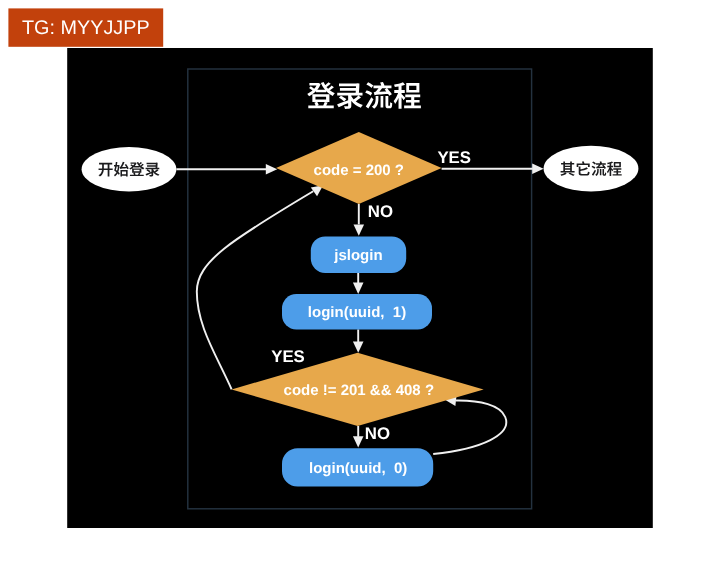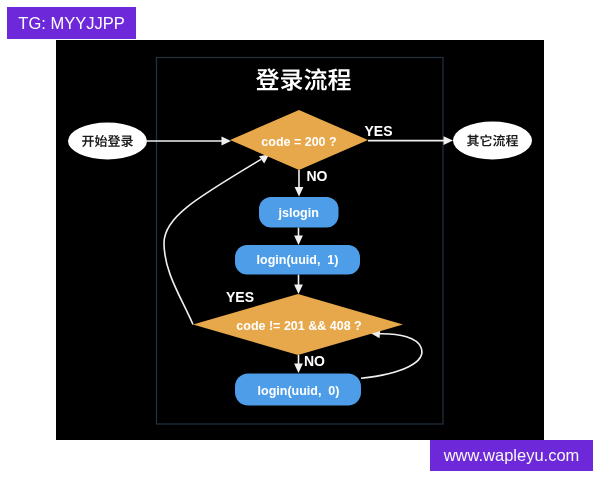--- a/index.html
+++ b/index.html
@@ -1,21 +1,21 @@
 <!DOCTYPE html>
 <html><head>
 <meta charset="utf-8">
 <style>
   * { margin:0; padding:0; box-sizing:border-box; }
   html,body { width:600px; height:480px; background:#ffffff; overflow:hidden;
               font-family:"Liberation Sans", sans-serif; }
   .stage { position:relative; width:600px; height:480px; background:#ffffff; }
   .photo { position:absolute; left:56px; top:40px; width:488px; height:400px; background:#000000; }
   svg.flow { position:absolute; left:0; top:0; width:600px; height:480px; }
-  .badge { position:absolute; background:#6d28d9; color:#ffffff; display:flex;
+  .badge { position:absolute; background:#c2410c; color:#ffffff; display:flex;
            align-items:center; justify-content:center; white-space:pre; }
   .badge-tg { left:7px; top:7px; width:129px; height:32px; font-size:16.5px; }
   .badge-site { left:430px; top:440px; width:163px; height:31px; font-size:16.5px; color:#f7f7f7; }
   text { font-family:"Liberation Sans", sans-serif; }
   .node-label { fill:#ffffff; font-size:12.5px; font-weight:bold; text-anchor:middle; white-space:pre; }
   .edge-label { fill:#ffffff; font-size:14px; font-weight:bold; text-anchor:middle; }
   .cjk { fill:#ffffff; }
   .cjk-dark path { fill:#1c1c1e; }
   .connector { stroke:#f0f0f0; stroke-width:1.6; fill:none; }
   .arrowhead { fill:#f0f0f0; stroke:none; }
@@ -93,16 +93,13 @@
       <text class="edge-label" x="378.5" y="135.5">YES</text>
       <text class="edge-label" x="317" y="181">NO</text>
       <text class="edge-label" x="240" y="302">YES</text>
       <text class="edge-label" x="314.5" y="366">NO</text>
     </g>
   </svg>
 
   <div class="badge badge-tg">
     <span>TG: MYYJJPP</span>
   </div>
-  <div class="badge badge-site">
-    <span>www.wapleyu.com</span>
-  </div>
 </div>
 
 </body></html>

